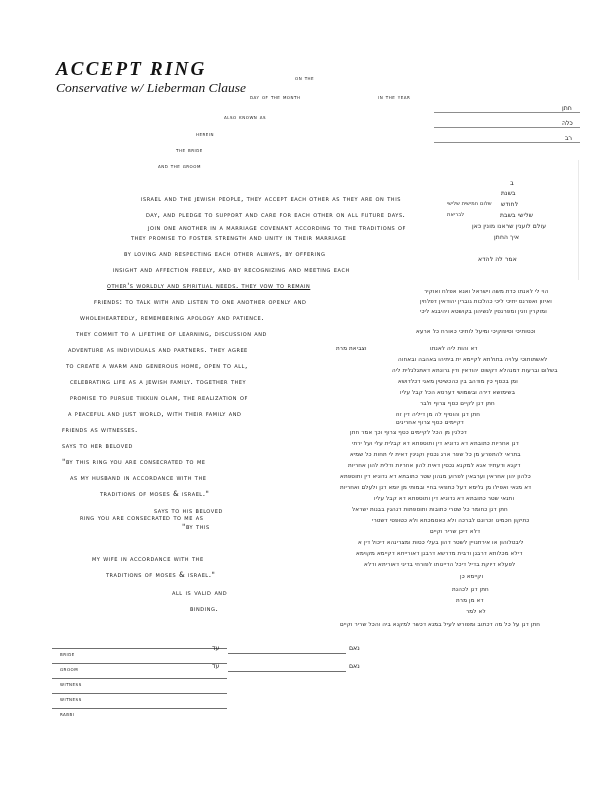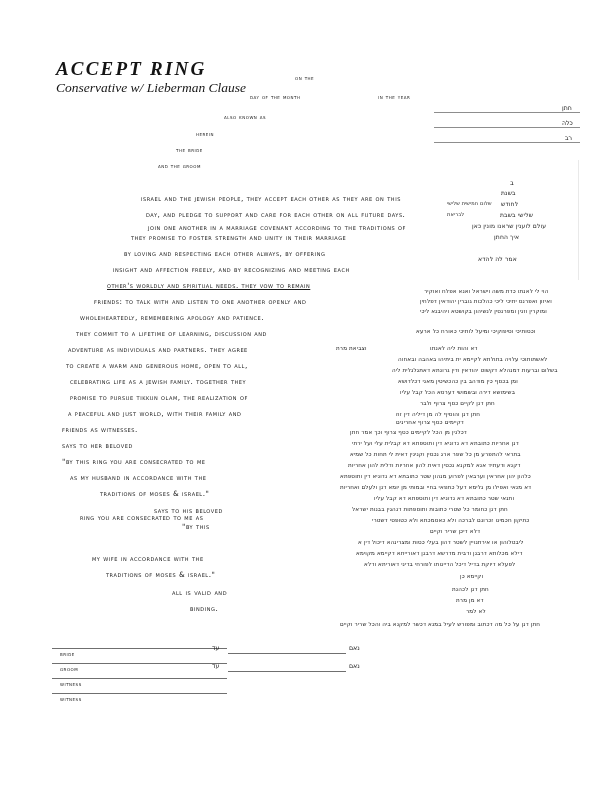--- a/index.html
+++ b/index.html
@@ -282,20 +282,24 @@
       <span class="sig-label">GROOM</span>
     </div>
     <div class="sig-row">
       <div class="sig-rule"></div>
       <span class="sig-label">WITNESS</span>
     </div>
     <div class="sig-row">
       <div class="sig-rule"></div>
       <span class="sig-label">WITNESS</span>
     </div>
+    <div class="sig-row">
+      <div class="sig-rule"></div>
+      <span class="sig-label">RABBI</span>
+    </div>
   </div>
 
   <div class="wit" style="position:absolute; left:212px; top:644px; width:260px;">
     <span class="wit-pre">עד</span>
     <div class="wit-rule"></div>
     <span class="wit-post">נאם</span>
   </div>
   <div class="wit" style="position:absolute; left:212px; top:662px; width:260px;">
     <span class="wit-pre">עד</span>
     <div class="wit-rule"></div>

